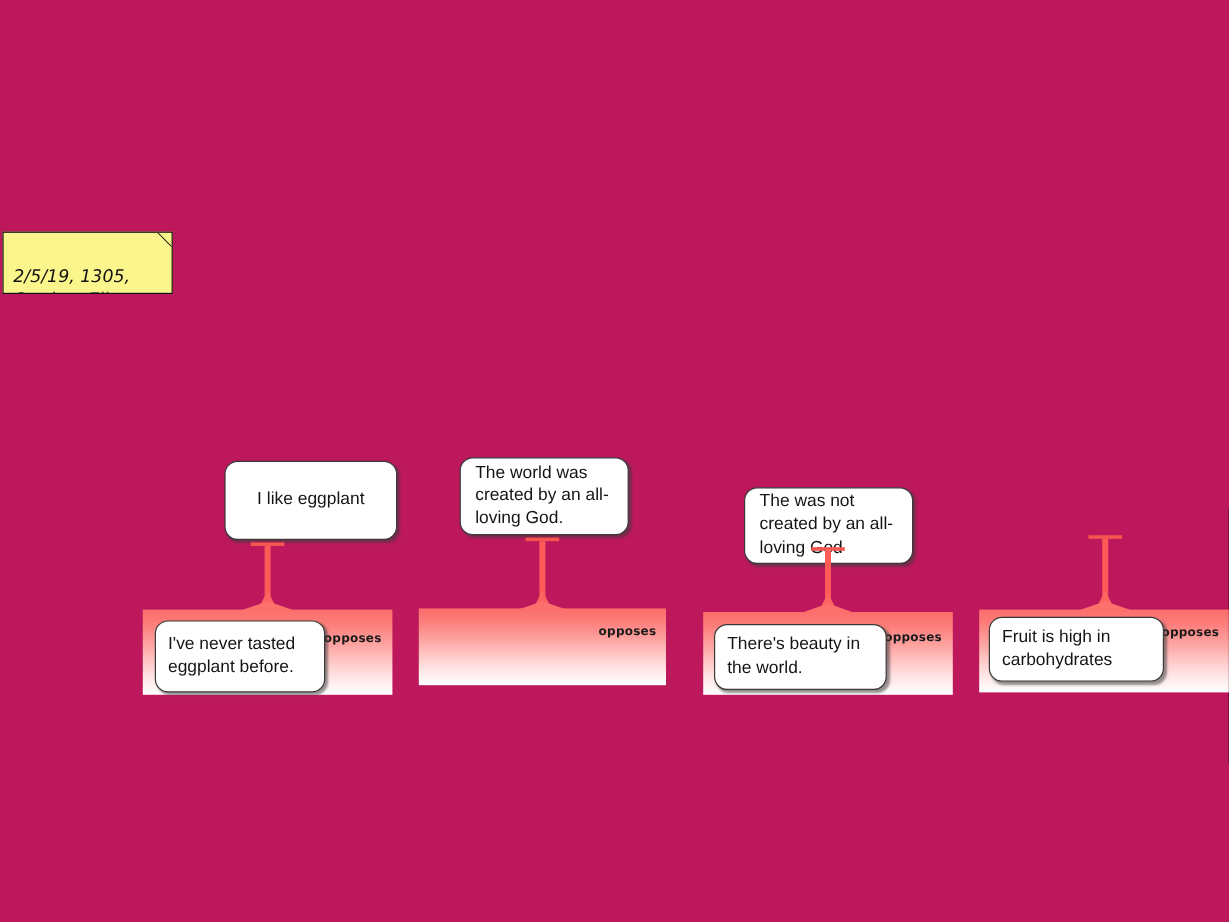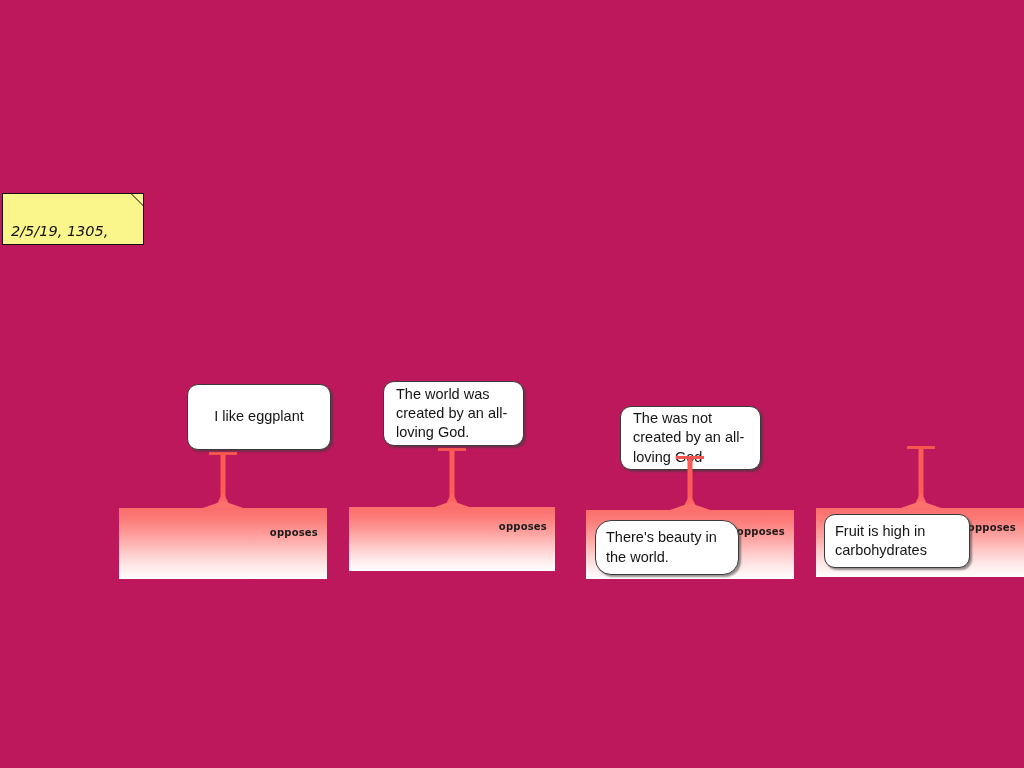--- a/index.html
+++ b/index.html
@@ -198,20 +198,23 @@
       <div class="connector-bar"></div>
       <div class="connector-stem" style="height:55px;"></div>
       <div class="connector-flare"></div>
       <div class="connector-flare2"></div>
     </div>
 
     <div class="reason-block" style="left:119px; top:508px; width:208px; height:71px;">
       <div class="relation-label" style="right:9px; top:19px;">opposes</div>
     </div>
 
+    <div class="reason-card" style="left:129px; top:517px; width:142px; height:60px;">
+      <div class="card-text">I've never tasted eggplant before.</div>
+    </div>
   </div>
 
   <div class="arg-group" style="left:0px; top:0px; width:1024px; height:768px;">
 
     <div class="claim-card left-text" style="left:383px; top:381px; width:141px; height:65px;">
       <div class="card-text">The world was created by an all-loving God.</div>
     </div>
 
     <div class="connector" style="left:424px; top:448px; width:56px; height:62px;">
       <div class="connector-bar"></div>
@@ -236,21 +239,21 @@
       <div class="connector-bar"></div>
       <div class="connector-stem" style="height:53px;"></div>
       <div class="connector-flare"></div>
       <div class="connector-flare2"></div>
     </div>
 
     <div class="reason-block" style="left:586px; top:510px; width:208px; height:69px;">
       <div class="relation-label" style="right:9px; top:16px;">opposes</div>
     </div>
 
-    <div class="reason-card" style="left:595px; top:520px; width:144px; height:55px;border-radius:16px;">
+    <div class="reason-card" style="left:595px; top:520px; width:144px; height:55px;">
       <div class="card-text">There's beauty in the world.</div>
     </div>
   </div>
 
   <div class="arg-group" style="left:0px; top:0px; width:1024px; height:768px;">
 
 
     <div class="connector" style="left:893px; top:446px; width:56px; height:64px;">
       <div class="connector-bar"></div>
       <div class="connector-stem" style="height:61px;"></div>

